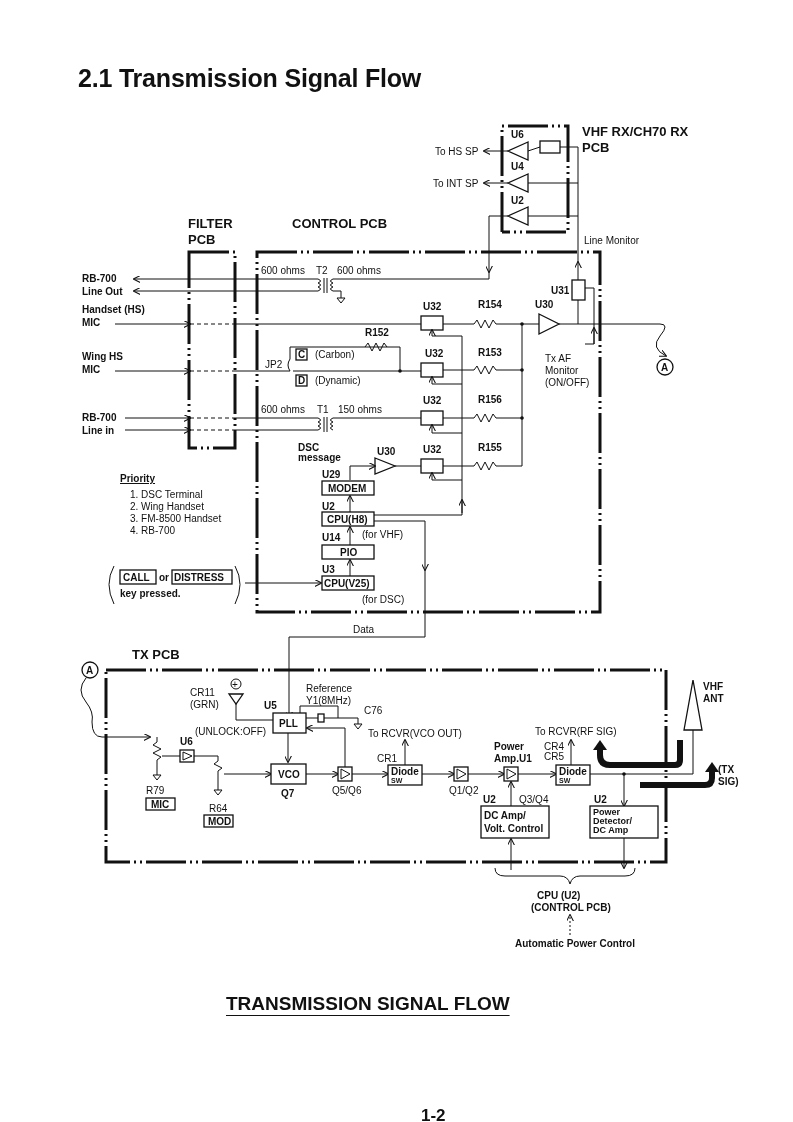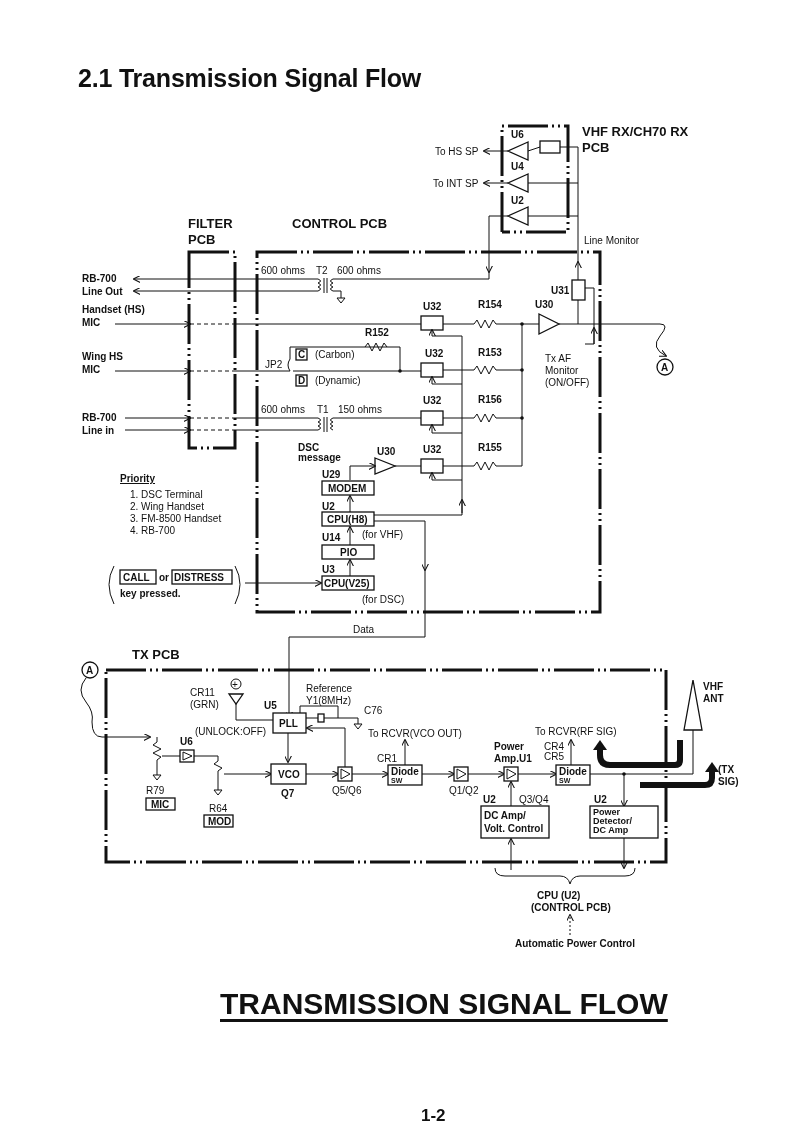--- a/index.html
+++ b/index.html
@@ -1,21 +1,21 @@
 <!DOCTYPE html>
 <html><head>
 <meta charset="utf-8">
 <style>
   html, body { margin: 0; padding: 0; background: #ffffff; }
   body { width: 793px; height: 1122px; position: relative; overflow: hidden;
          font-family: "Liberation Sans", sans-serif; color: #111; }
   #page-title { position: absolute; left: 78px; top: 64px; font-size: 25px; font-weight: bold; margin: 0; letter-spacing: -0.2px; }
   #diagram { position: absolute; left: 0; top: 0; }
-  #caption { position: absolute; left: 218px; top: 985px; font-size: 30px; font-weight: bold;
-             text-decoration: underline; text-underline-offset: 5px; margin: 2px; }
+  #caption { position: absolute; left: 218px; top: 985px; font-size: 19px; font-weight: bold;
+             text-decoration: underline; text-underline-offset: 5px; margin: 8px; }
   #page-number { position: absolute; left: 376px; top: 1106px; font-size: 17px; font-weight: bold; margin-left: 45px; }
   svg text { font-family: "Liberation Sans", sans-serif; fill: #111; }
   .lbl { font-size: 10px; }
   .b { font-weight: bold; }
   .hd { font-size: 13px; font-weight: bold; }
   .w { stroke: #111; stroke-width: 1; fill: none; }
   .dash { stroke: #111; stroke-width: 1; fill: none; stroke-dasharray: 4 3; }
   .bx { stroke: #111; stroke-width: 1.3; fill: #fff; }
   .pcb { stroke: #111; stroke-width: 3; fill: none; stroke-dasharray: 40 4 2 4 2 4; }
   .big-arrow { stroke: #111; stroke-width: 6; fill: none; }

